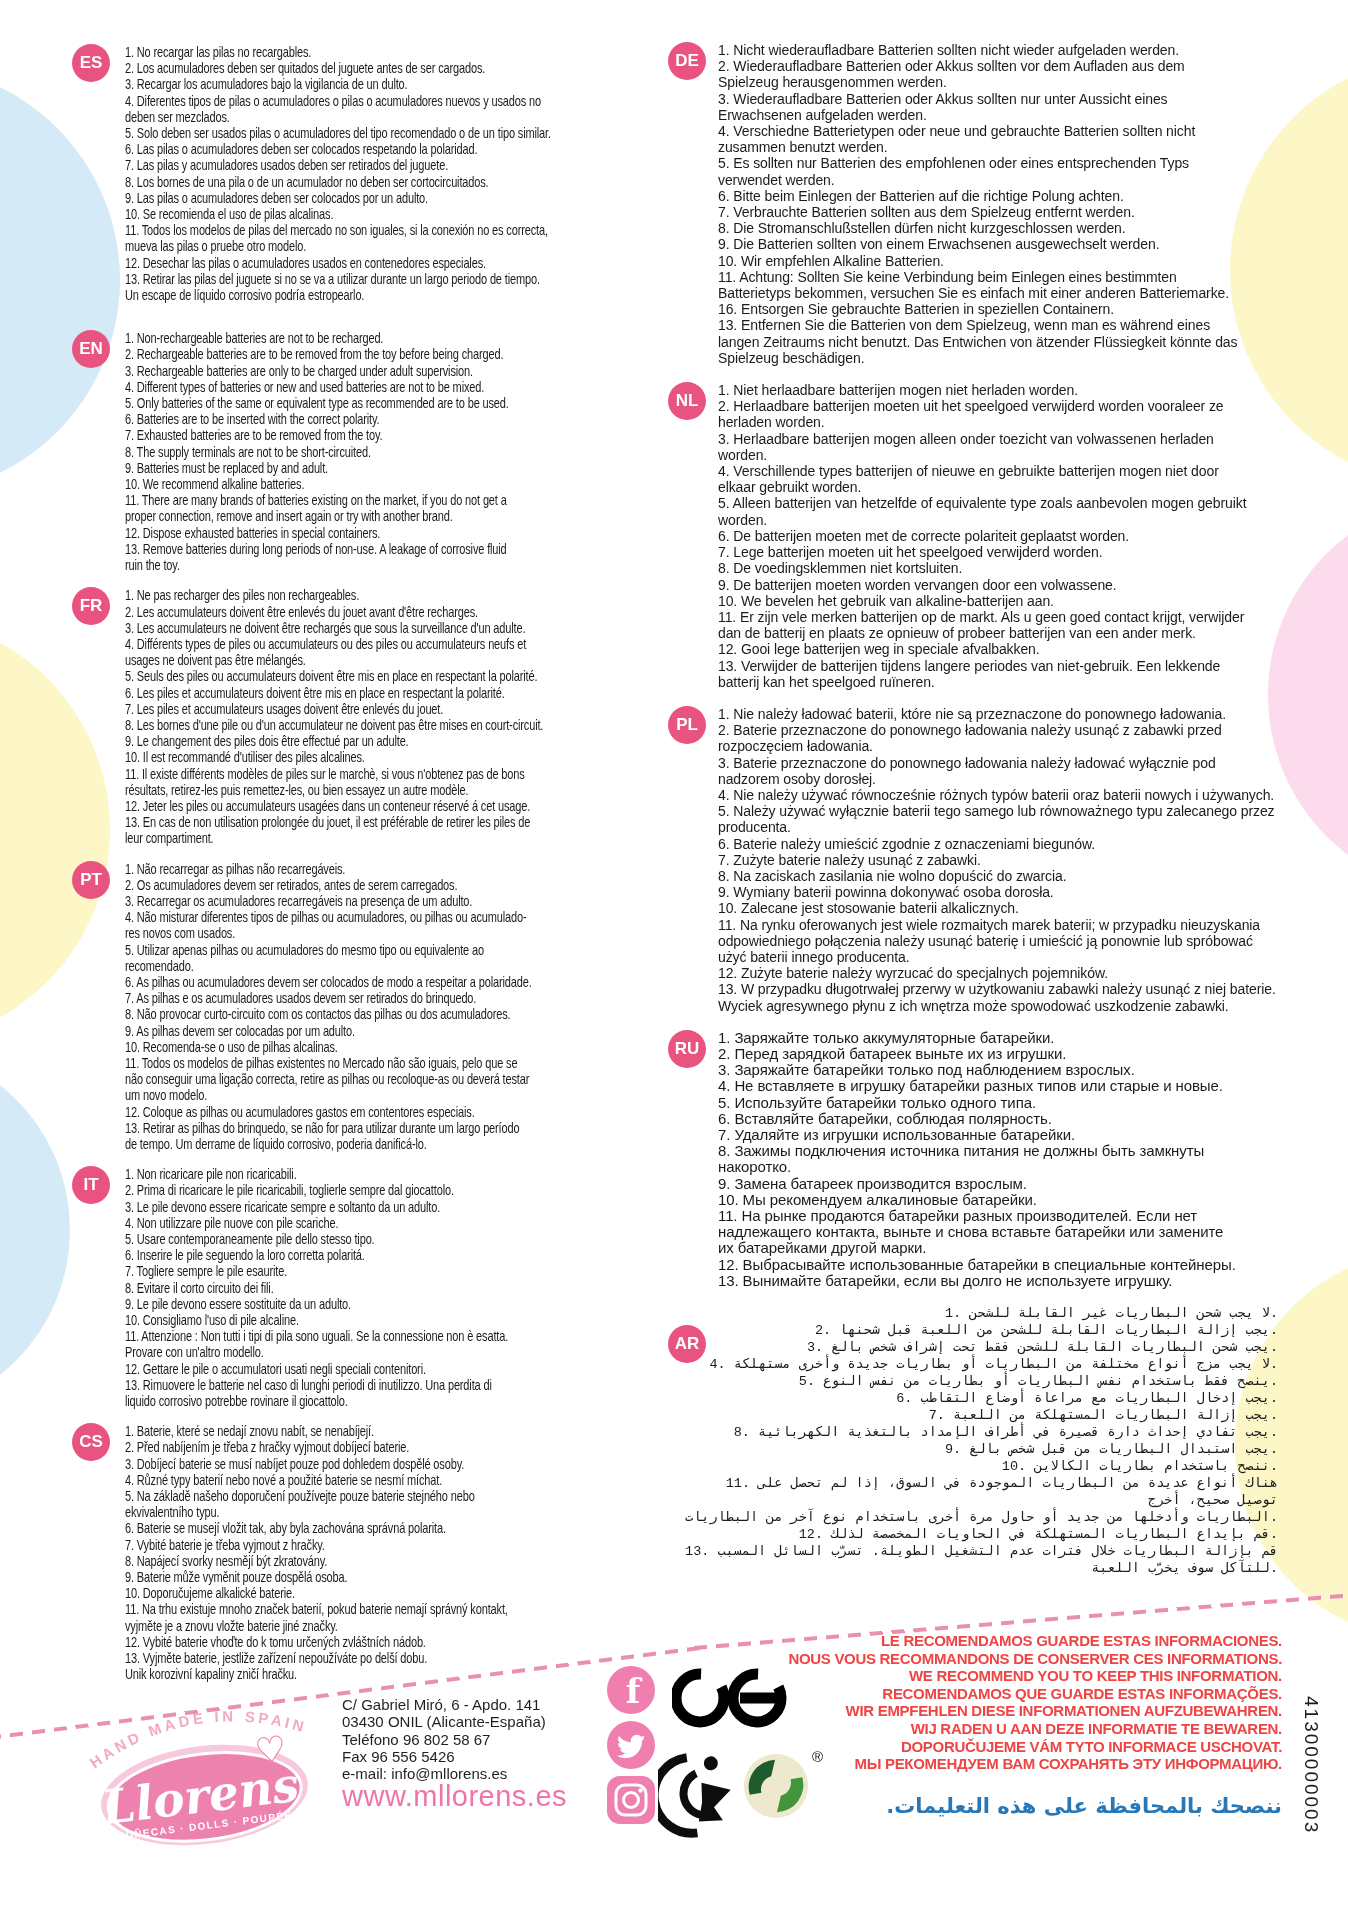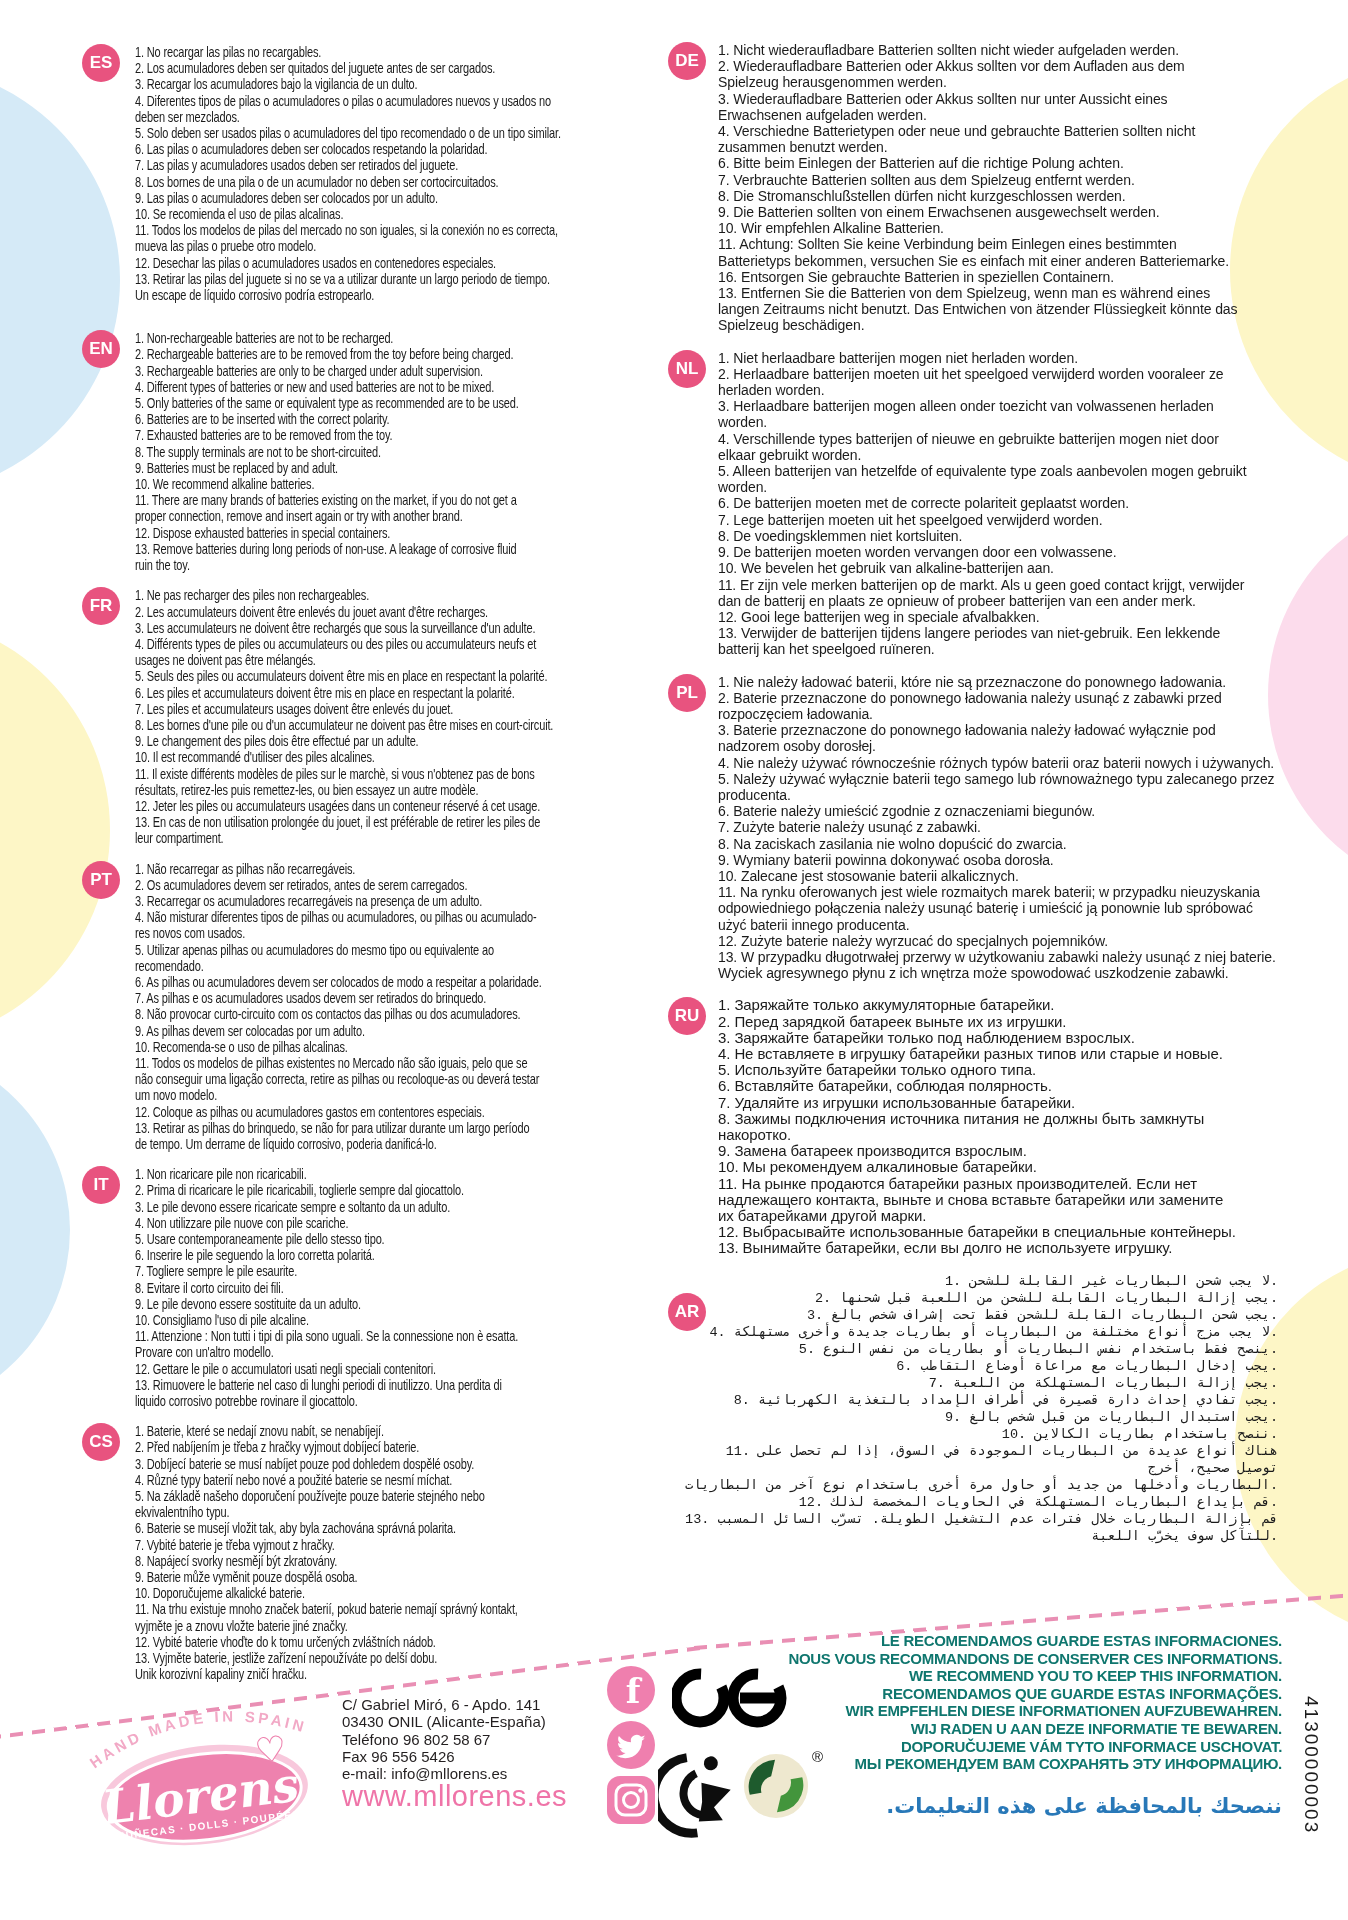--- a/index.html
+++ b/index.html
@@ -1,21 +1,21 @@
 <!DOCTYPE html>
 <html><head>
 <meta charset="utf-8">
 <style>
   html,body{margin:0;padding:0;}
   body{width:1348px;height:1920px;position:relative;background:#ffffff;
        font-family:"Liberation Sans",sans-serif;color:#1b1b1b;overflow:hidden;}
   .bg-circle{position:absolute;border-radius:50%;z-index:0;}
   .c-blue{background:#d5eaf7;} .c-yellow{background:#fdf6c6;} .c-pink{background:#fcdcec;}
   .col{position:absolute;z-index:2;}
-  .col-left{left:82px;top:44px;width:740px;}
+  .col-left{left:72px;top:44px;width:740px;}
   .col-right{left:668px;top:42px;width:660px;}
   .sec{position:relative;margin-bottom:14px;}
   .col-left .sec-es{margin-bottom:27px;}
   .col-right .sec{margin-bottom:16px;}
   .badge{position:absolute;left:0;top:0;width:38px;height:38px;border-radius:50%;
          background:#e8537f;color:#fff;font-weight:bold;font-size:17px;
          display:flex;align-items:center;justify-content:center;z-index:3;}
   .sec-ar .badge{top:20px;}
   .sec-text{margin-left:53px;width:680px;font-size:14.5px;line-height:16.2px;
             letter-spacing:-0.2px;transform:scaleX(0.76);transform-origin:0 0;}
@@ -24,21 +24,21 @@
   .sec-ru .sec-text{font-size:15px;width:580px;}
   .sec-ar .sec-text{direction:ltr;text-align:right;width:600px;margin-left:10px;
                     font-size:13.5px;line-height:17px;font-family:Liberation Mono, monospace;}
   .cut{position:absolute;height:4px;z-index:1;transform-origin:0 0;
        background:repeating-linear-gradient(90deg,#e98fb4 0 13px,transparent 13px 22px);}
   .cut-a{left:-12px;top:1736px;width:720px;transform:rotate(-7.2deg);}
   .cut-b{left:694px;top:1646px;width:680px;transform:rotate(-4.6deg);}
   .footer-el{position:absolute;z-index:2;}
   .address{left:342px;top:1696px;font-size:15px;line-height:17.3px;color:#231f20;}
   .website{left:342px;top:1780px;font-size:29px;font-weight:normal;color:#ef74a8;letter-spacing:0.5px;}
-  .keep{right:66px;top:1632px;width:620px;text-align:right;color:#0f766e;
+  .keep{right:66px;top:1632px;width:620px;text-align:right;color:#ef4444;
         font-weight:bold;font-size:15px;line-height:17.6px;letter-spacing:-0.3px;}
   .keep-ar{right:66px;top:1794px;width:620px;text-align:right;color:#2878b8;font-weight:bold;
            font-size:21px;direction:rtl;font-family:"DejaVu Sans",sans-serif;}
   .item-number{left:1322px;top:1696px;width:210px;height:24px;font-size:19px;letter-spacing:2px;
                color:#1b1b1b;transform:rotate(90deg);transform-origin:0 0;}
   .social{left:607px;width:48px;height:48px;}
   .soc-f{top:1666px;} .soc-t{top:1721px;} .soc-ig{top:1776px;}
   .logo-svg{left:78px;top:1698px;}
   .ce-svg{left:672px;top:1664px;}
   .triman-svg{left:658px;top:1750px;}
@@ -188,20 +188,22 @@
   <section class="sec">
     <span class="badge">DE</span>
     <div class="sec-text">
         <div class="item">1. Nicht wiederaufladbare Batterien sollten nicht wieder aufgeladen werden.</div>
         <div class="item">2. Wiederaufladbare Batterien oder Akkus sollten vor dem Aufladen aus dem
 Spielzeug herausgenommen werden.</div>
         <div class="item">3. Wiederaufladbare Batterien oder Akkus sollten nur unter Aussicht eines
 Erwachsenen aufgeladen werden.</div>
         <div class="item">4. Verschiedne Batterietypen oder neue und gebrauchte Batterien sollten nicht
 zusammen benutzt werden.</div>
+        <div class="item">5. Es sollten nur Batterien des empfohlenen oder eines entsprechenden Typs
+verwendet werden.</div>
         <div class="item">6. Bitte beim Einlegen der Batterien auf die richtige Polung achten.</div>
         <div class="item">7. Verbrauchte Batterien sollten aus dem Spielzeug entfernt werden.</div>
         <div class="item">8. Die Stromanschlußstellen dürfen nicht kurzgeschlossen werden.</div>
         <div class="item">9. Die Batterien sollten von einem Erwachsenen ausgewechselt werden.</div>
         <div class="item">10. Wir empfehlen Alkaline Batterien.</div>
         <div class="item">11. Achtung: Sollten Sie keine Verbindung beim Einlegen eines bestimmten
 Batterietyps bekommen, versuchen Sie es einfach mit einer anderen Batteriemarke.</div>
         <div class="item">16. Entsorgen Sie gebrauchte Batterien in speziellen Containern.</div>
         <div class="item">13. Entfernen Sie die Batterien von dem Spielzeug, wenn man es während eines
 langen Zeitraums nicht benutzt. Das Entwichen von ätzender Flüssiegkeit könnte das

